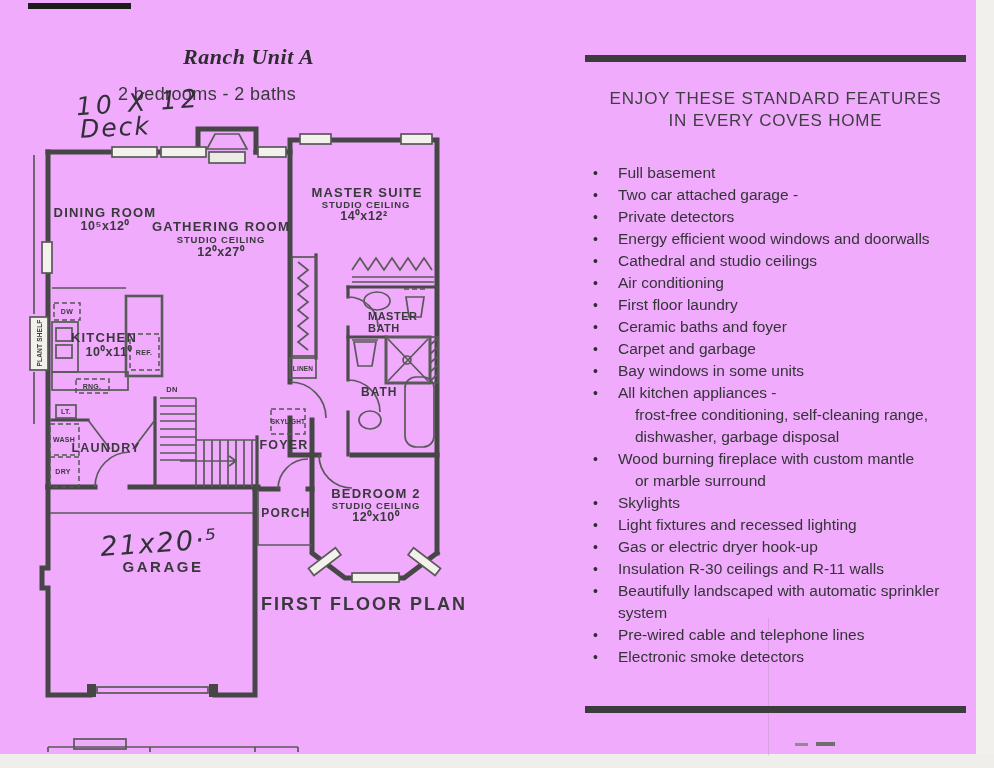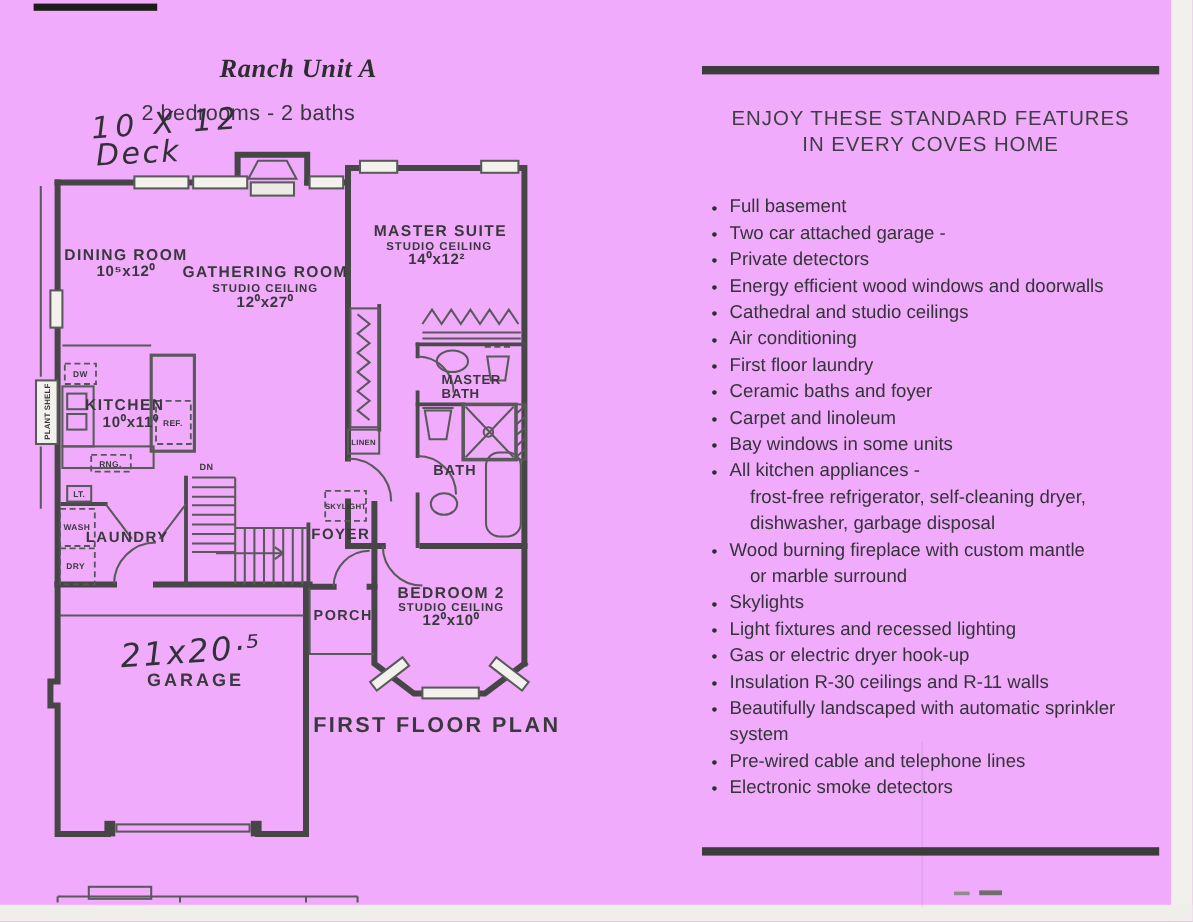--- a/index.html
+++ b/index.html
@@ -39,21 +39,21 @@
   
   .features{position:absolute;left:585px;top:0;width:382px;height:768px;}
   .bar{position:absolute;left:0;width:381px;height:7px;background:#3c3c3c;}
   .bar.top{top:55px;} .bar.bottom{top:706px;}
   .features-heading{position:absolute;top:88px;left:0;width:381px;text-align:center;
                     font-size:17px;line-height:22px;letter-spacing:.8px;color:#3e3e41;}
   ul.features-list{position:absolute;left:8px;top:162px;width:372px;margin:0;padding:0;list-style:none;
                    font-size:15.5px;line-height:22px;color:#343437;}
   ul.features-list li{display:flex;align-items:flex-start;}
   ul.features-list .bullet{width:15px;flex:0 0 15px;font-size:14px;color:#2f2f31;}
-  ul.features-list .flines{flex:1;}
+  ul.features-list .flines{flex:1;margin-left:10px;}
   ul.features-list .cont{padding-left:17px;}
 </style>
 </head>
 <body>
 
 <div class="page">
   <div class="edge-right"></div>
   <div class="edge-bottom"></div>
   <div class="artifact-top"></div>
   <div class="artifact-mark1"></div>
@@ -261,34 +261,34 @@
         </li>
         <li>
           <span class="bullet">•</span>
           <div class="flines">
             <div>Ceramic baths and foyer</div>
           </div>
         </li>
         <li>
           <span class="bullet">•</span>
           <div class="flines">
-            <div>Carpet and linoleum</div>
+            <div>Carpet and garbage</div>
           </div>
         </li>
         <li>
           <span class="bullet">•</span>
           <div class="flines">
             <div>Bay windows in some units</div>
           </div>
         </li>
         <li>
           <span class="bullet">•</span>
           <div class="flines">
             <div>All kitchen appliances -</div>
-            <div class="cont">frost-free refrigerator, self-cleaning dryer,</div>
+            <div class="cont">frost-free conditioning, self-cleaning range,</div>
             <div class="cont">dishwasher, garbage disposal</div>
           </div>
         </li>
         <li>
           <span class="bullet">•</span>
           <div class="flines">
             <div>Wood burning fireplace with custom mantle</div>
             <div class="cont">or marble surround</div>
           </div>
         </li>

